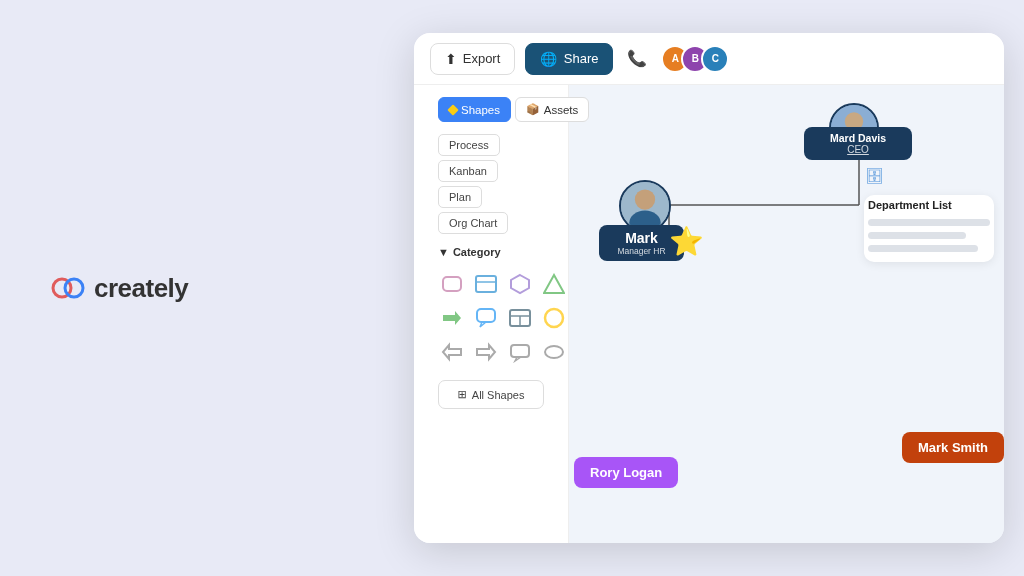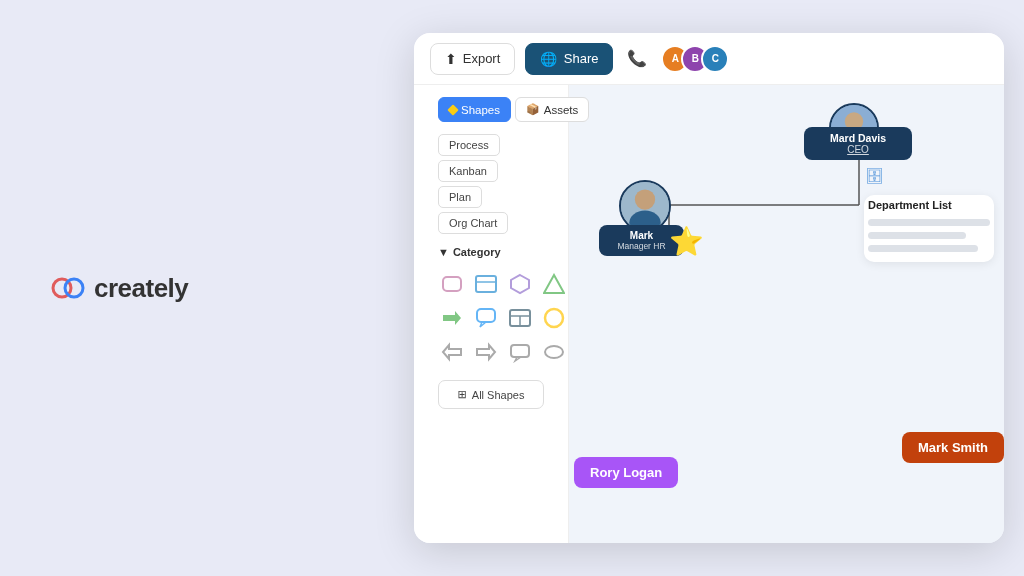--- a/index.html
+++ b/index.html
@@ -484,21 +484,21 @@
 
       <div style="position:absolute;left:205px;top:95px;width:52px;height:52px;border-radius:50%;border:2.5px solid #1a3a5c;overflow:hidden;background:#9db8cc;">
         <svg viewBox="0 0 52 52" class="person-svg">
           <rect width="52" height="52" fill="#9db8cc"></rect>
           <circle cx="26" cy="19" r="11" fill="#c4a07a"></circle>
           <ellipse cx="26" cy="44" rx="17" ry="13" fill="#2c5f8a"></ellipse>
         </svg>
       </div>
 
       <div style="position:absolute;left:185px;top:140px;background:#1a3a5c;color:white;border-radius:8px;padding:5px 9px;width:85px;text-align:center;">
-        <div style="font-size:10px;font-weight:700;">Mark</div>
+        <div style="font-size:14px;font-weight:700;">Mark</div>
         <div style="font-size:8.5px;opacity:0.8;">Manager HR</div>
       </div>
 
       <div class="star-icon">⭐</div>
 
       <div class="dept-list-box">
         <div class="dept-list-title">Department List</div>
         <div class="dept-line dl1"></div>
         <div class="dept-line dl2"></div>
         <div class="dept-line dl3"></div>

